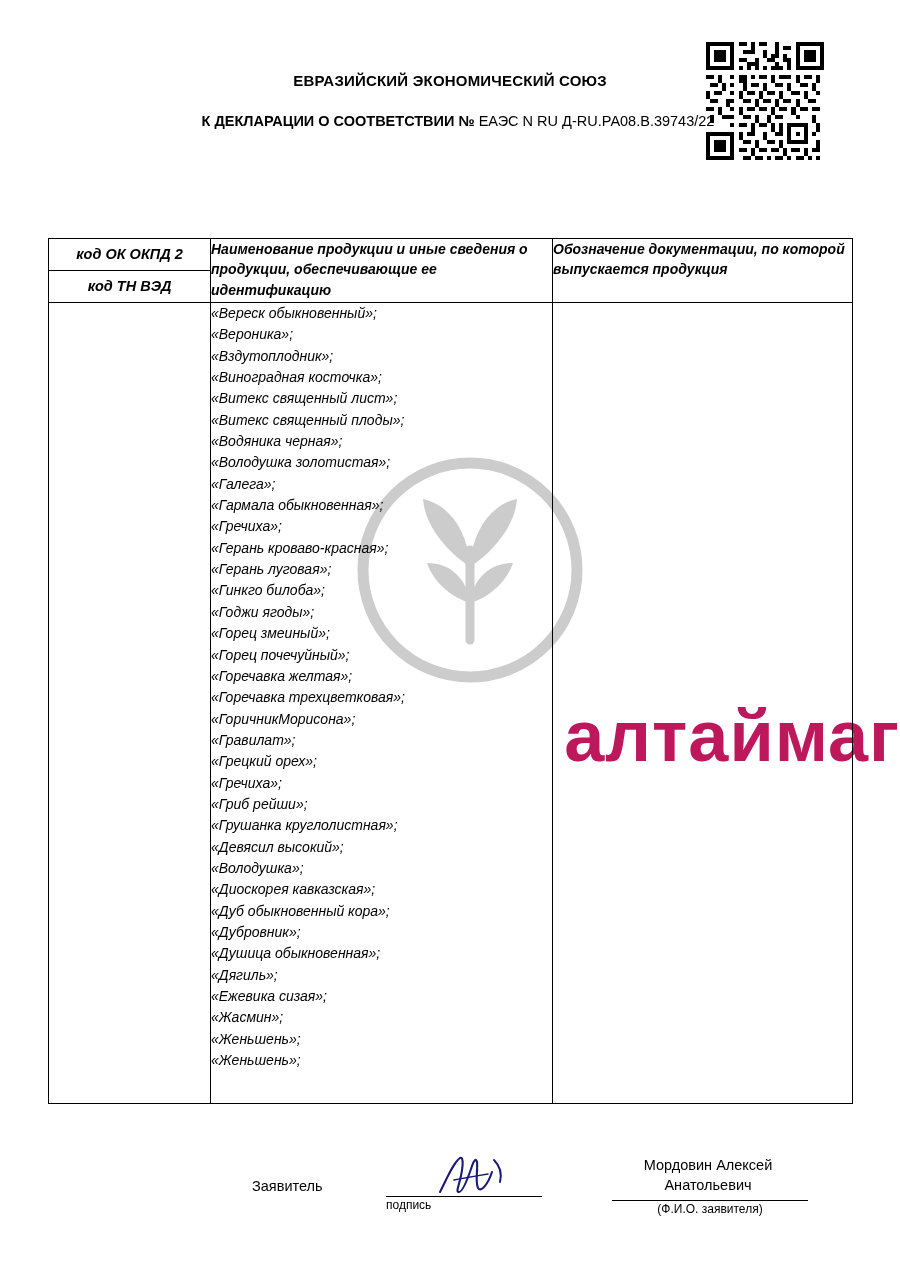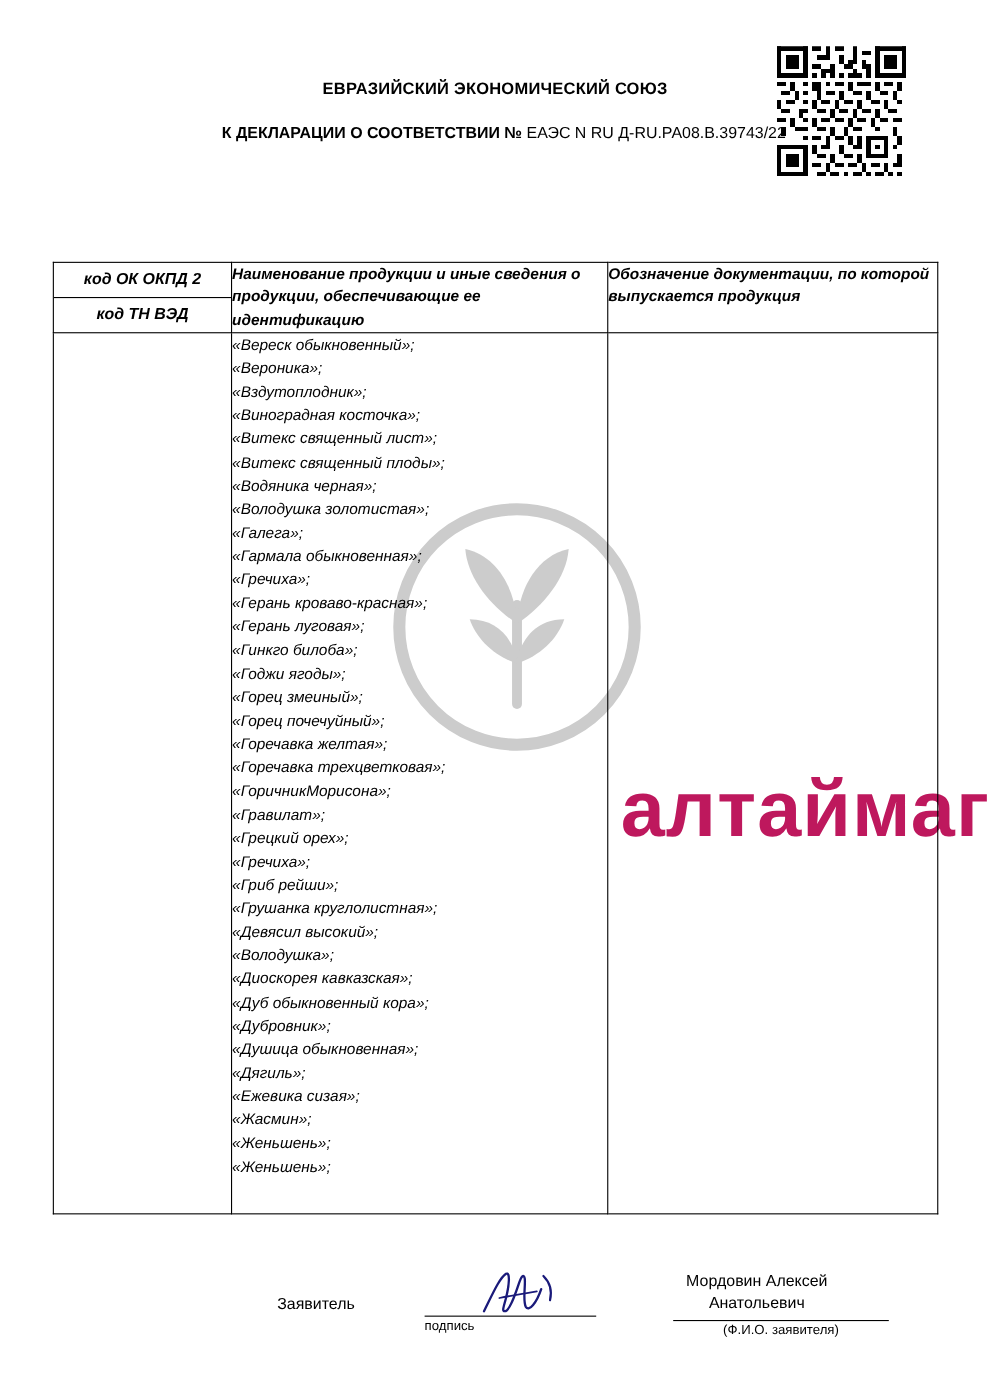--- a/index.html
+++ b/index.html
@@ -185,21 +185,21 @@
   }
   .f-signature {
     position: absolute;
     left: 430px;
     top: 2px;
     width: 90px;
     height: 48px;
   }
   .f-name {
     position: absolute;
-    left: 588px;
+    left: 608px;
     top: 8px;
     width: 200px;
     text-align: center;
     font-size: 14.5px;
     line-height: 1.35;
   }
   .f-nameline {
     position: absolute;
     left: 612px;
     top: 52px;

